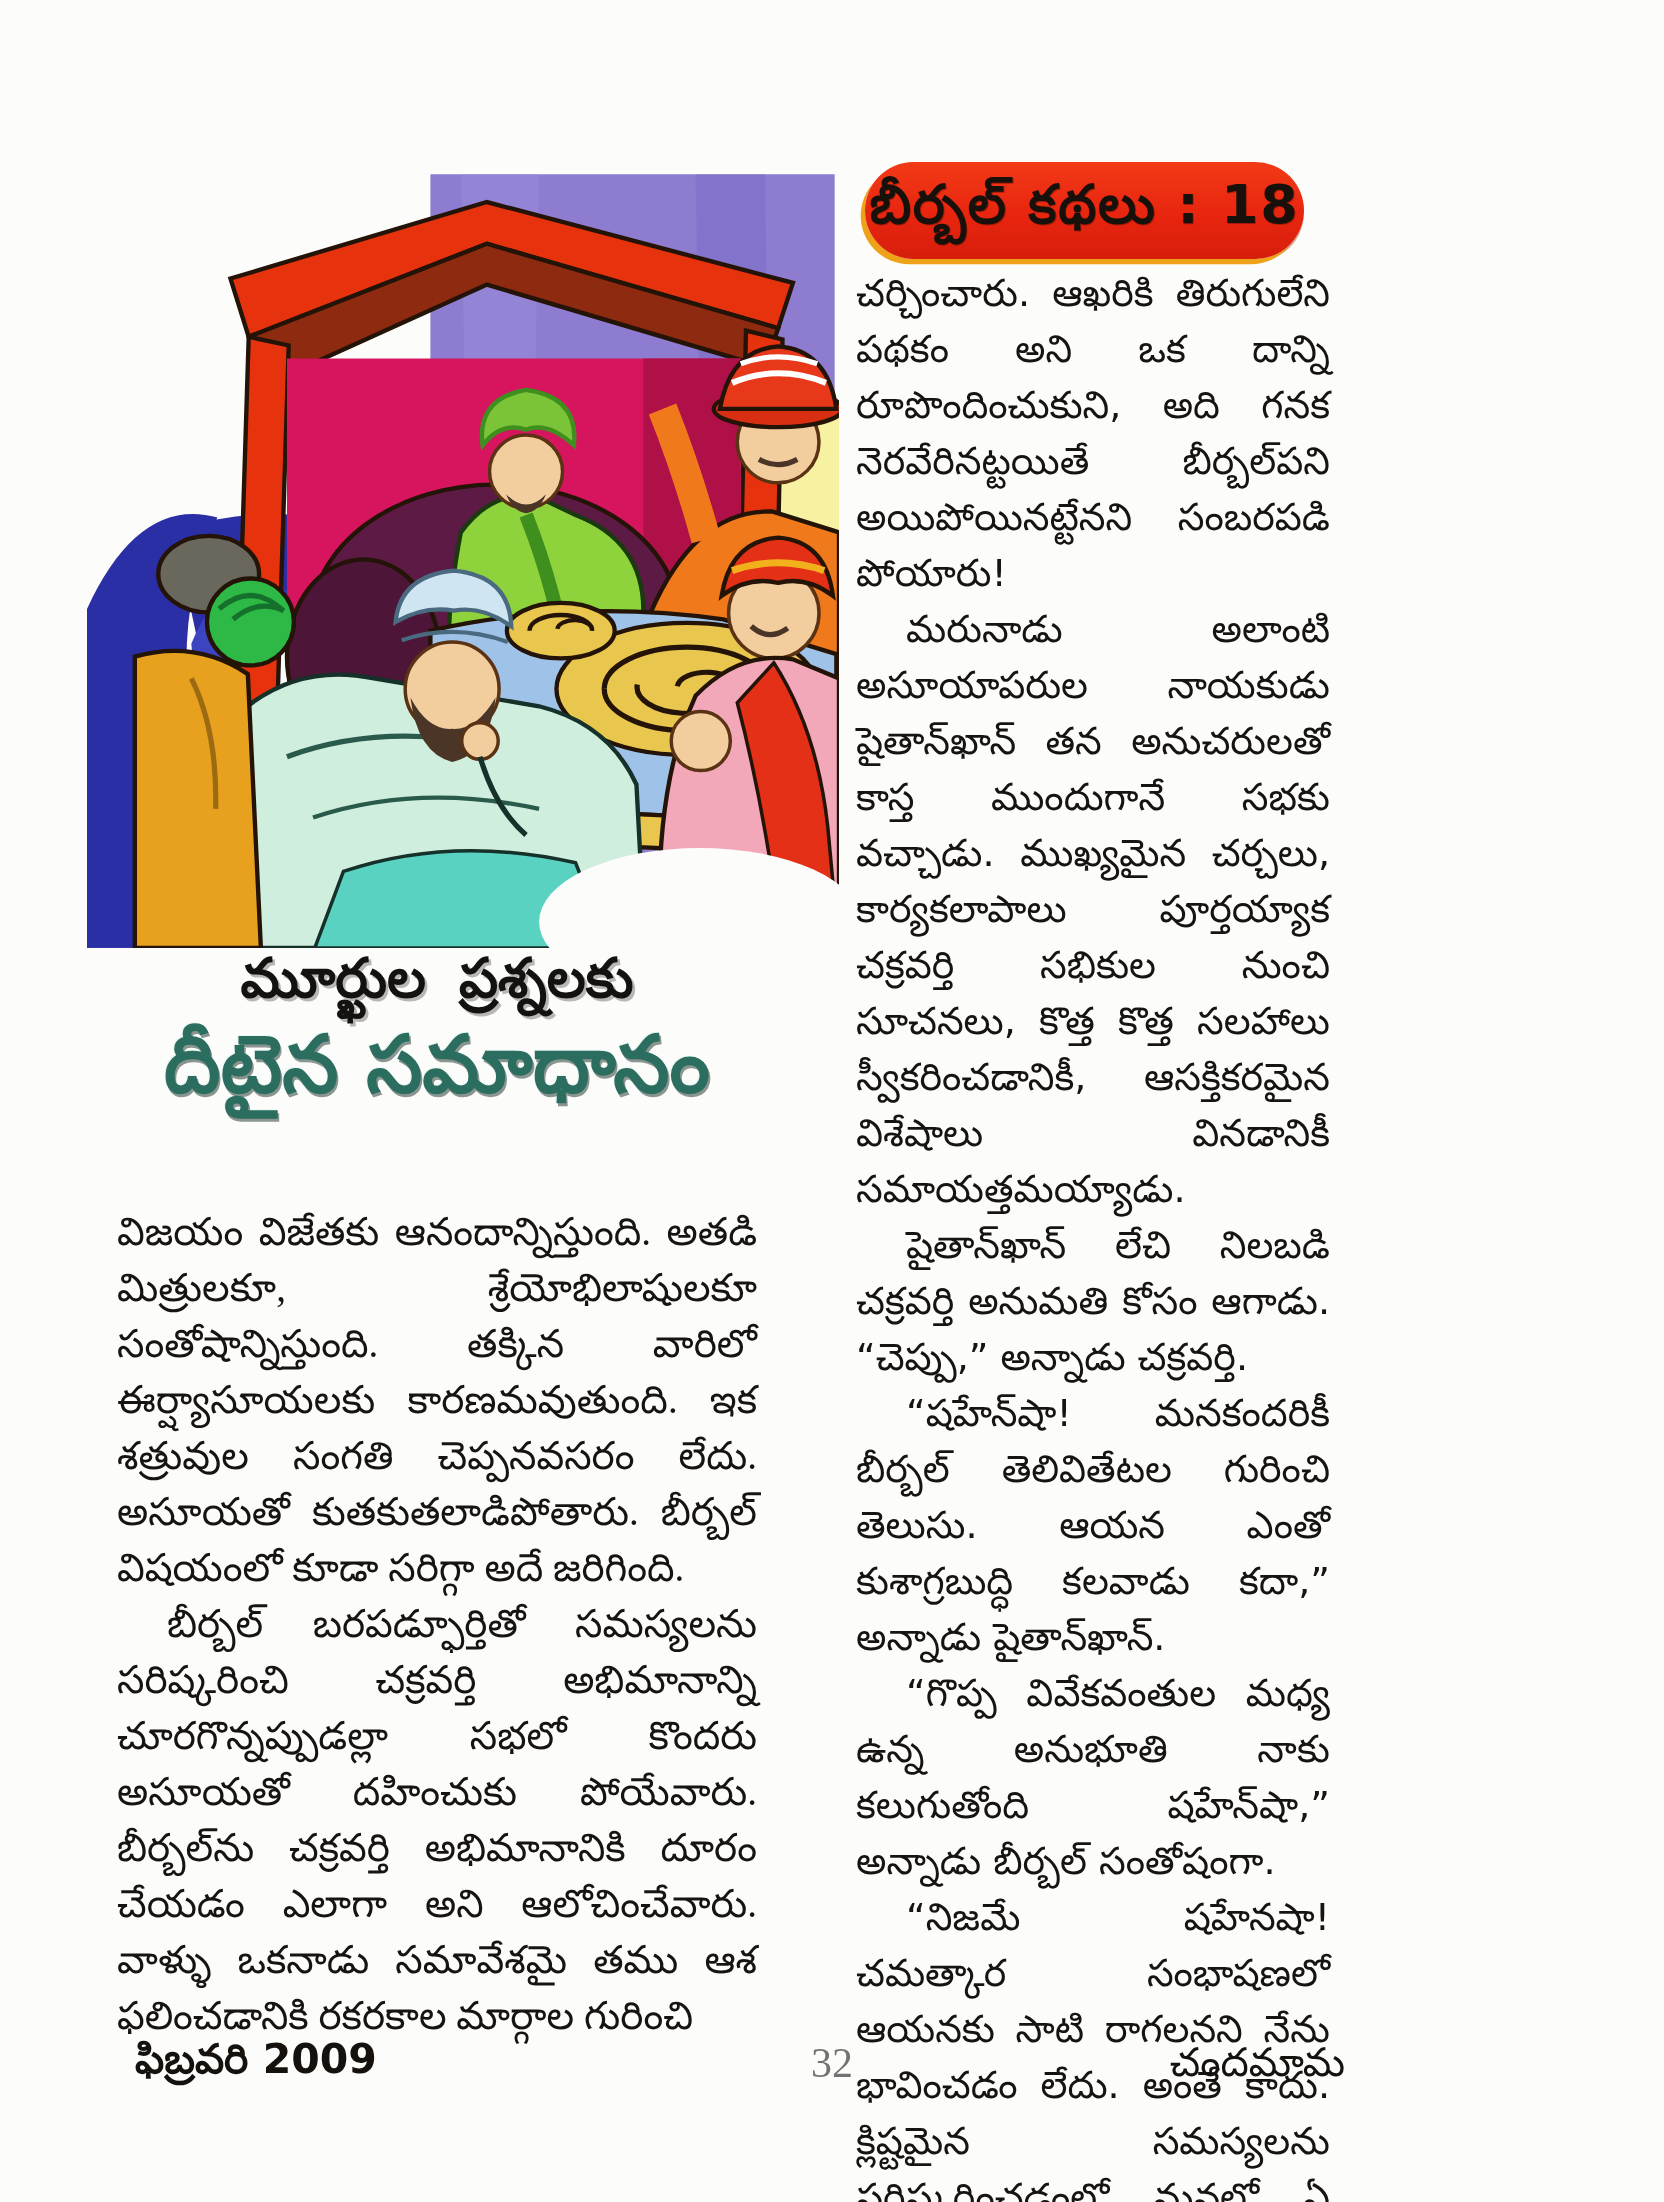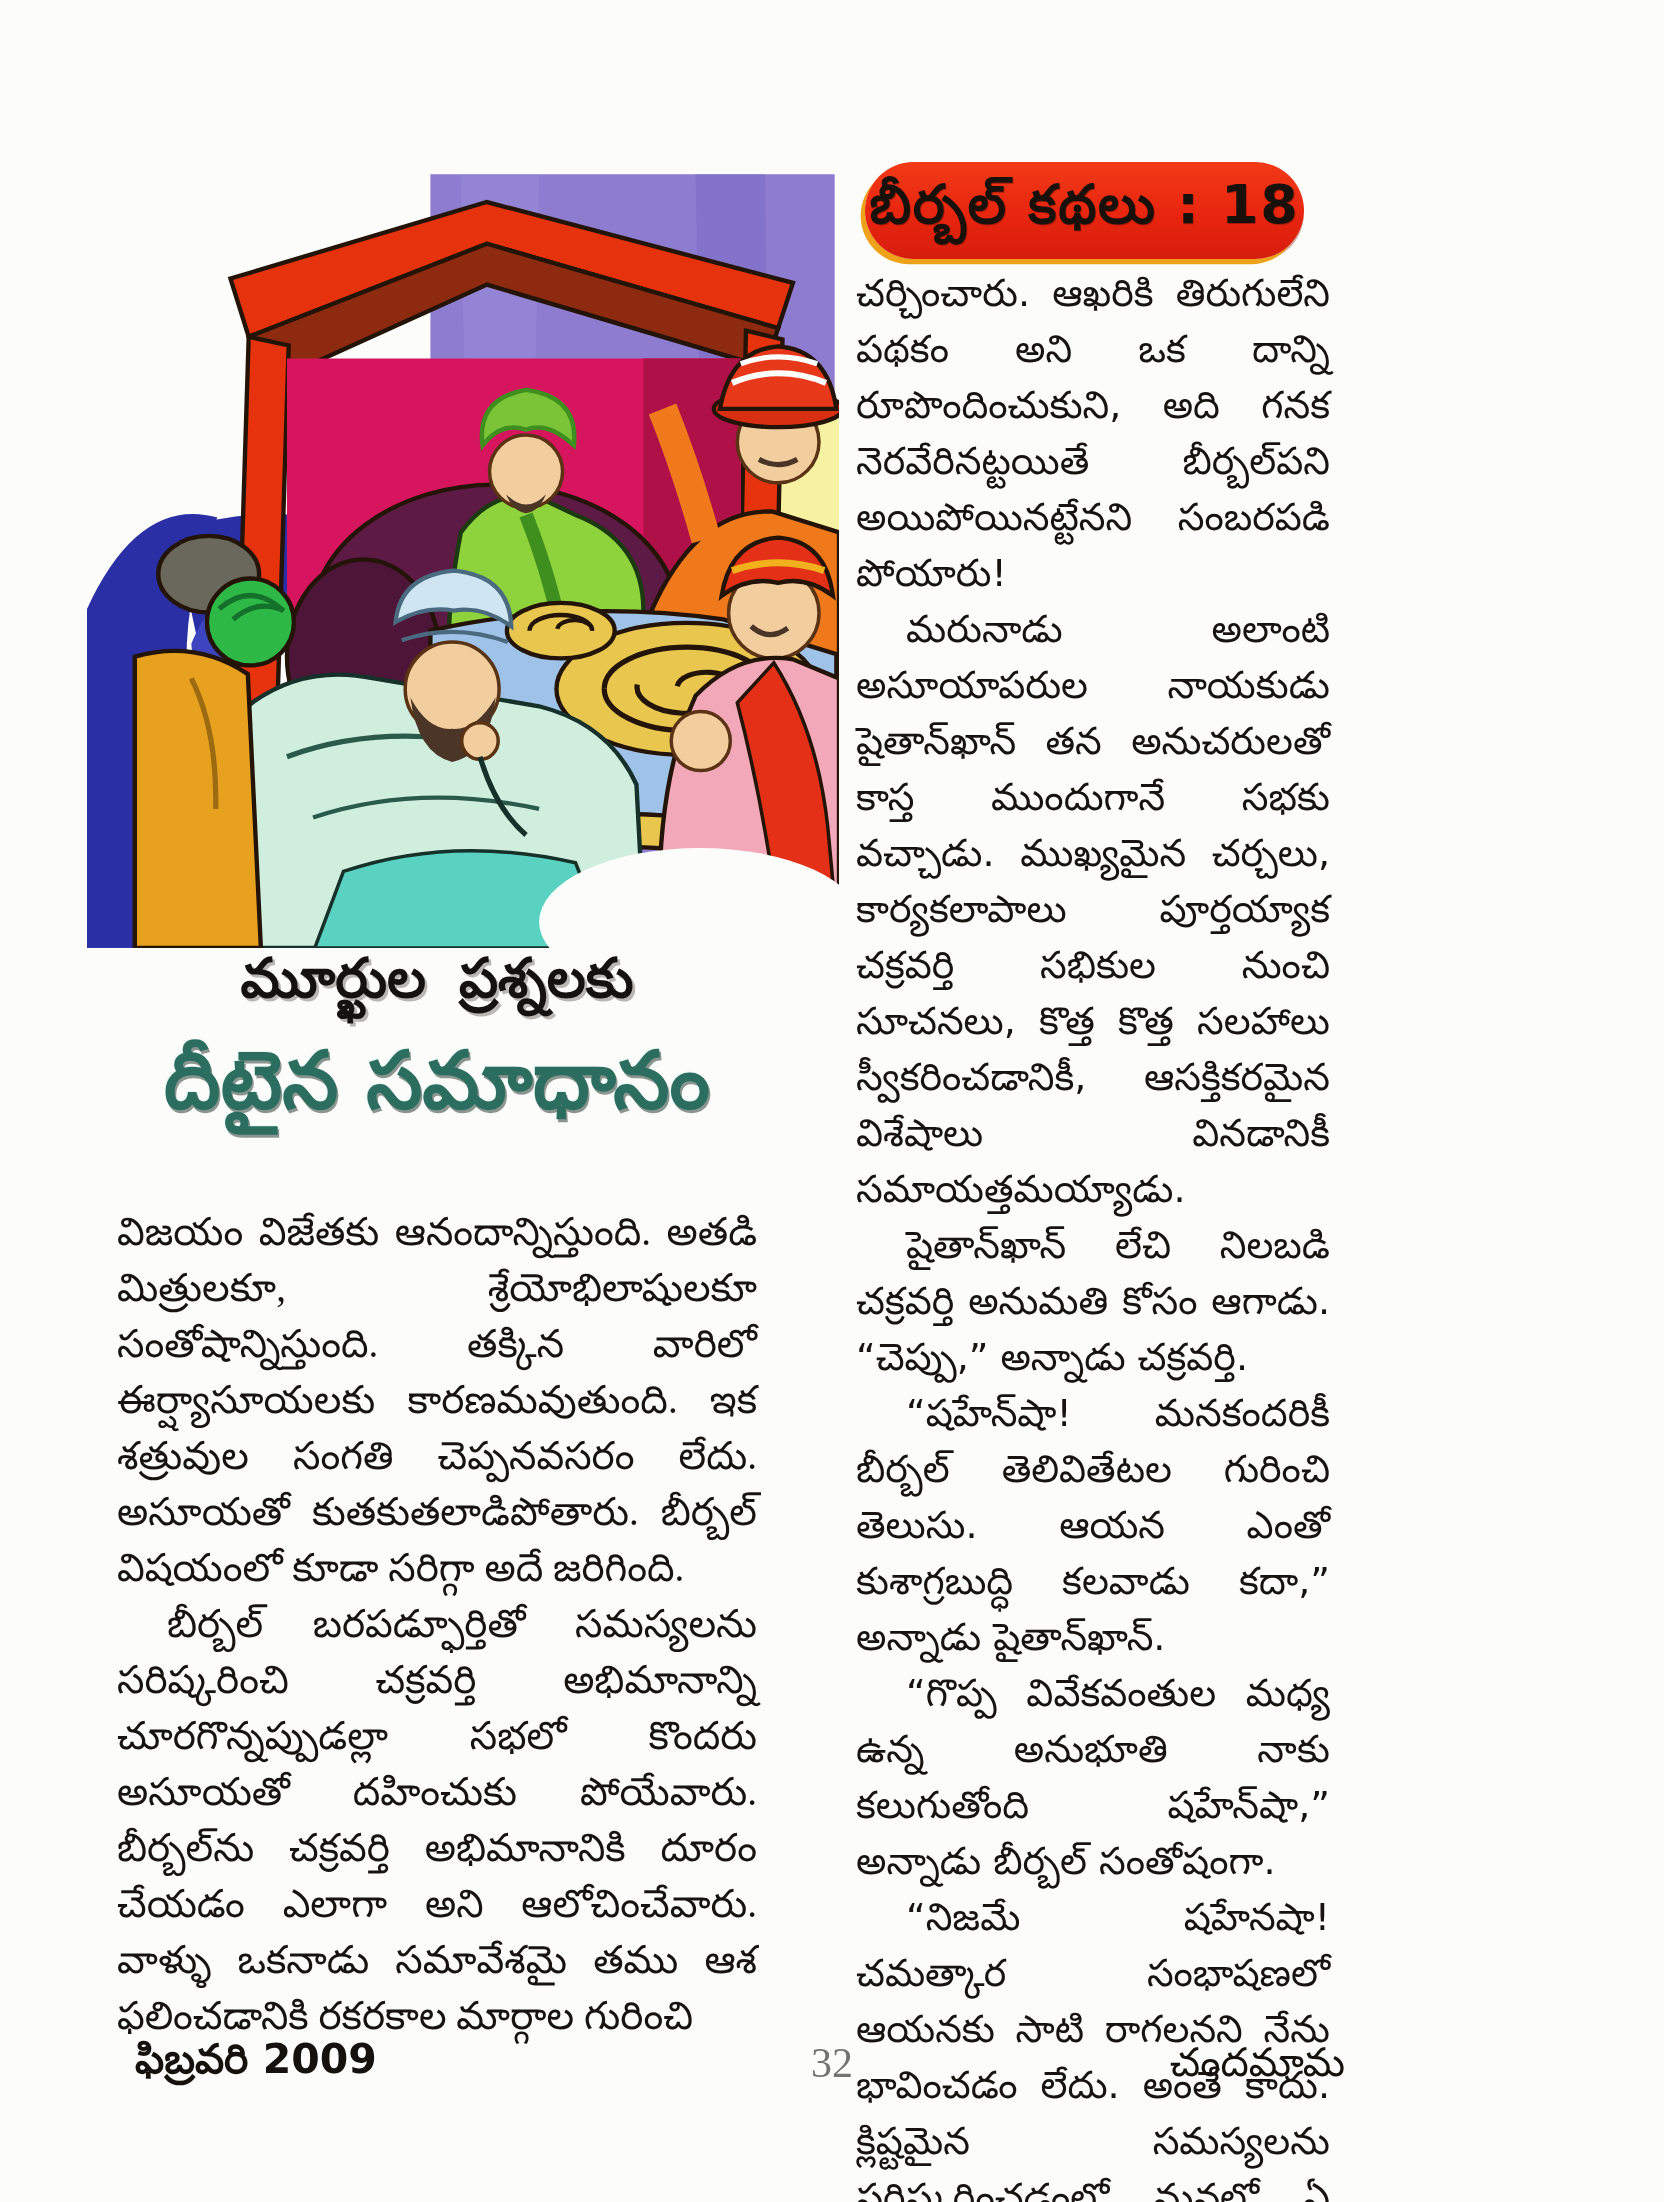--- a/index.html
+++ b/index.html
@@ -30,21 +30,20 @@
     font-weight:bold;line-height:1.22;
   }
   .title .l1{
     font-size:55px;color:#141210;
     text-shadow:2.6px 2.6px 0 rgba(60,55,50,.35);
     font-family:Liberation Mono, monospace;
   }
   .title .l2{
     font-size:80px;color:#2b6d5f;
     text-shadow:1.7px 2.6px 0 rgba(25,45,38,.5), -0.9px -0.9px 0 rgba(225,244,238,.7);
-    margin-top:16px;
   }
   
   .col{position:absolute;text-align:justify;color:#171310;}
   .col-left{left:117px;top:1204px;width:640px;font-size:39px;line-height:56px;font-family:Liberation Serif, serif;}
   .col-right{left:856px;top:265px;width:474px;font-size:38px;line-height:56px;}
   .para{margin:0;text-indent:50px;}
   .para.first{text-indent:0;}
   
   .footer-date{
     position:absolute;left:135px;top:2035px;font-size:41px;font-weight:bold;

